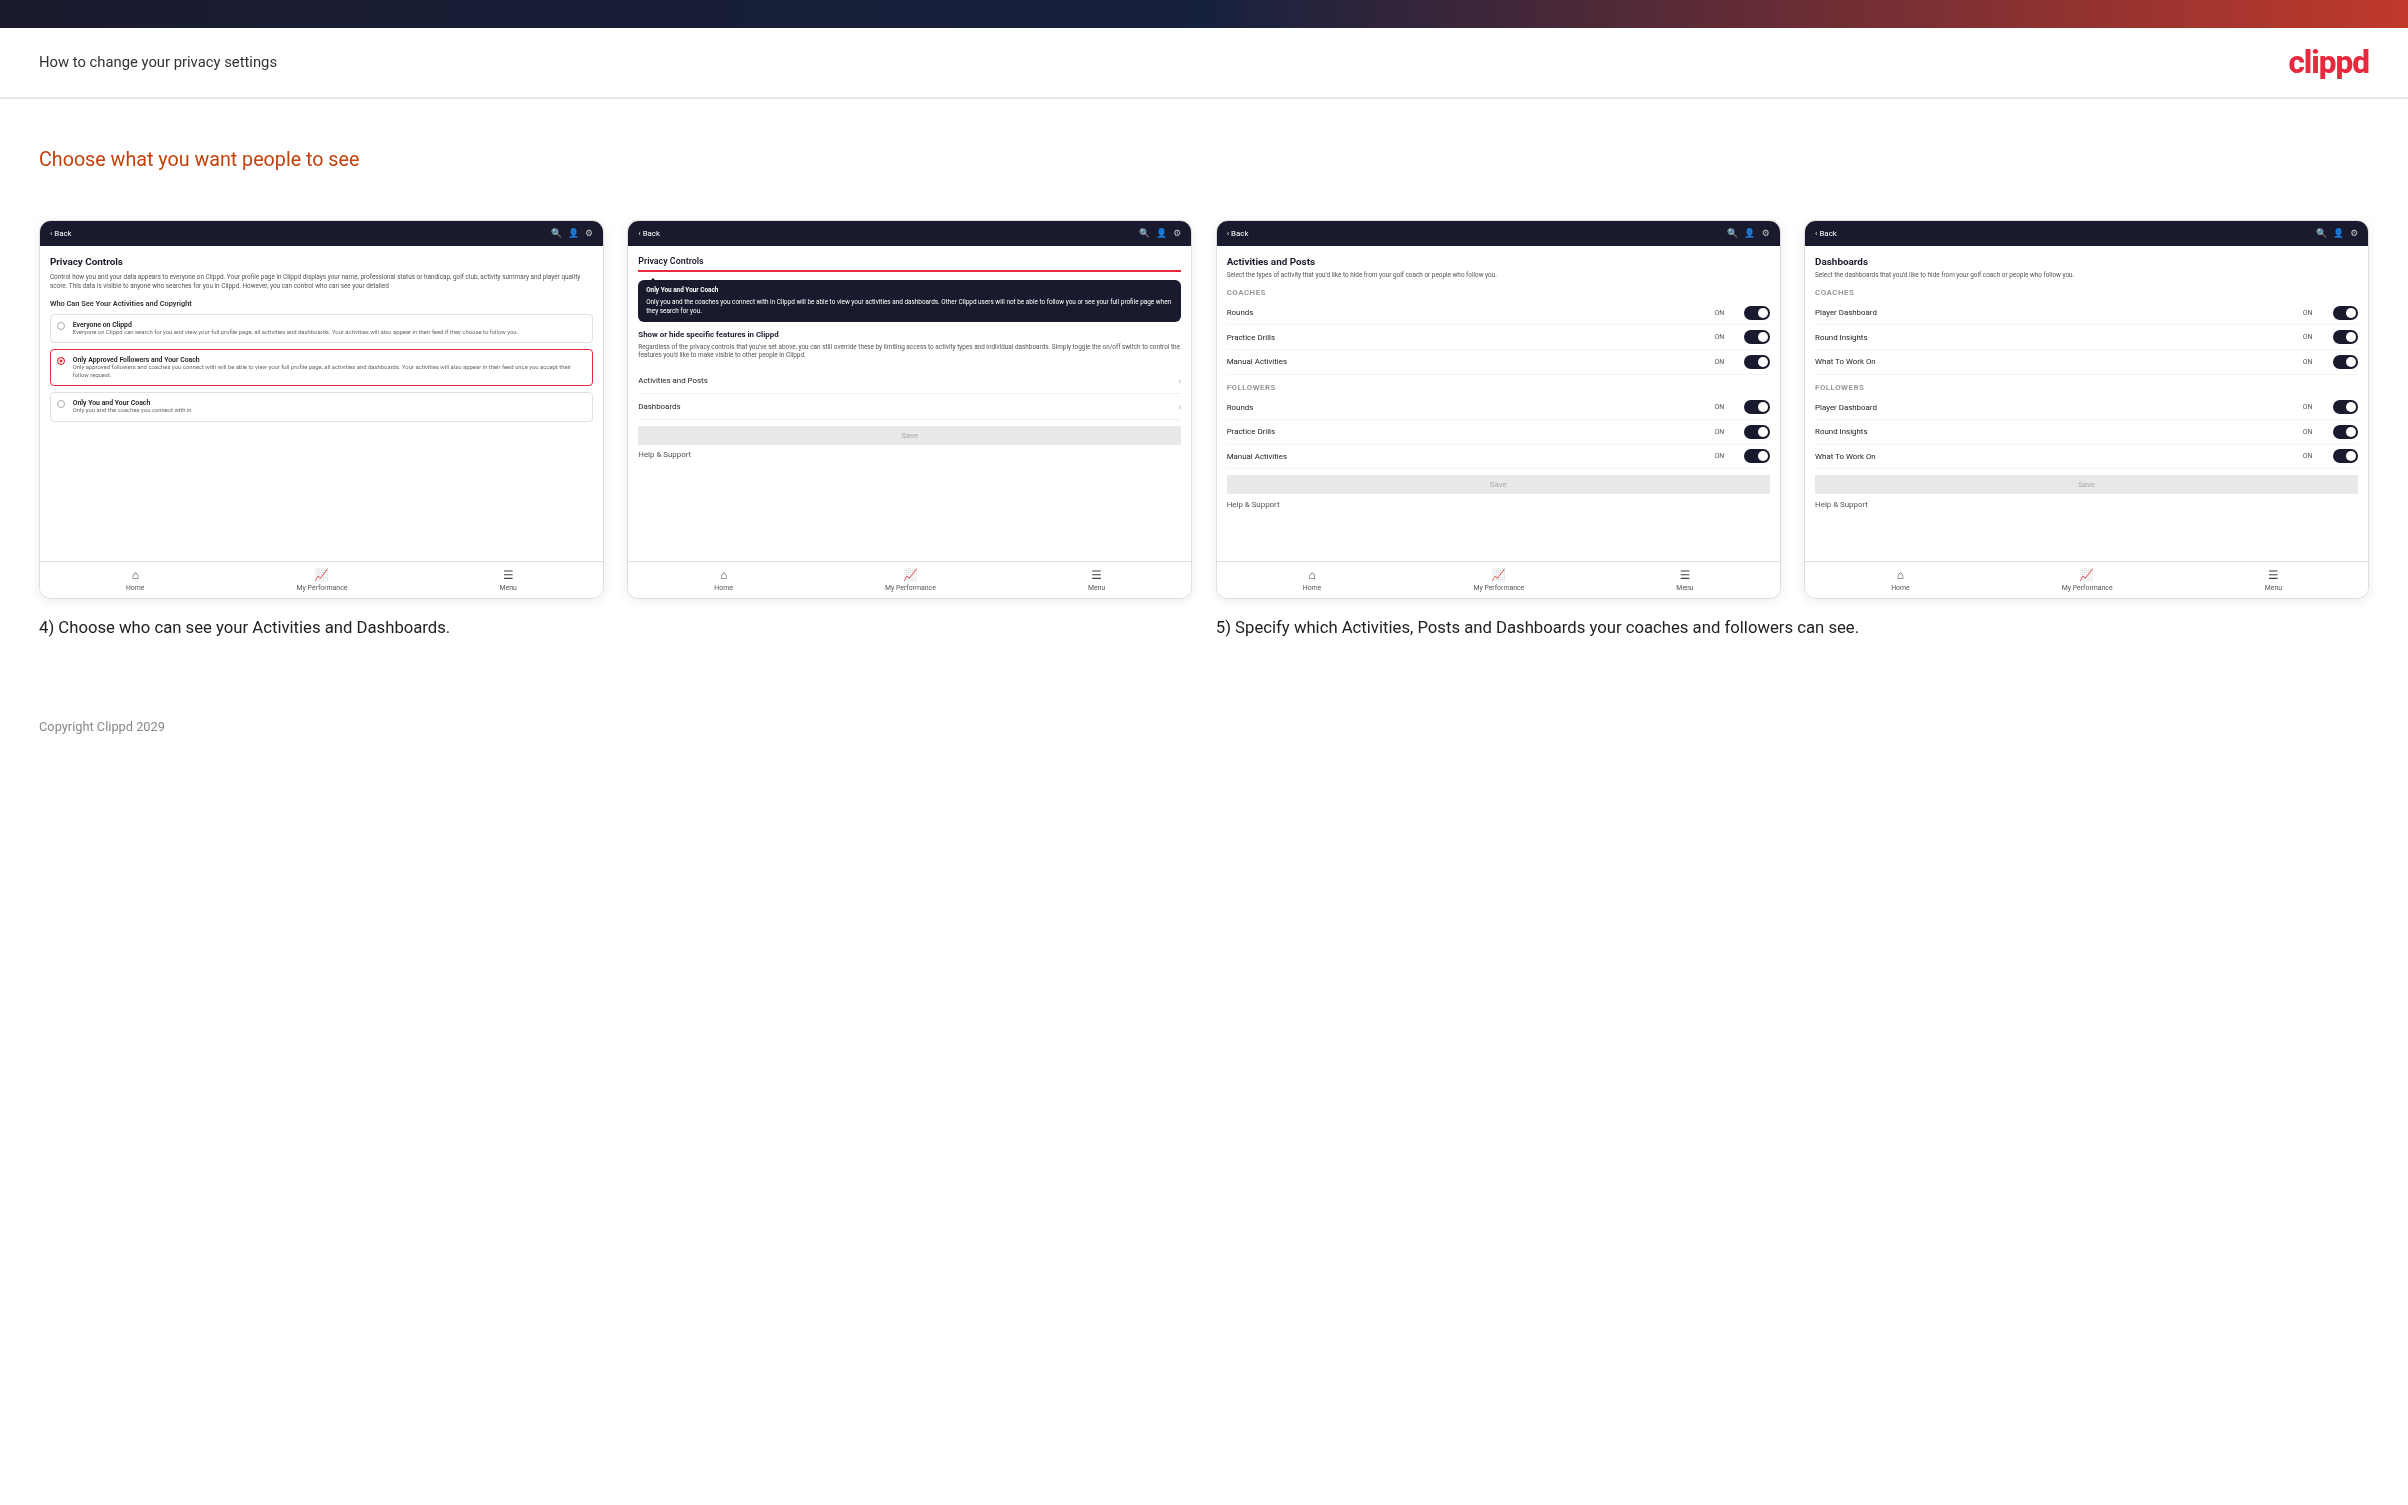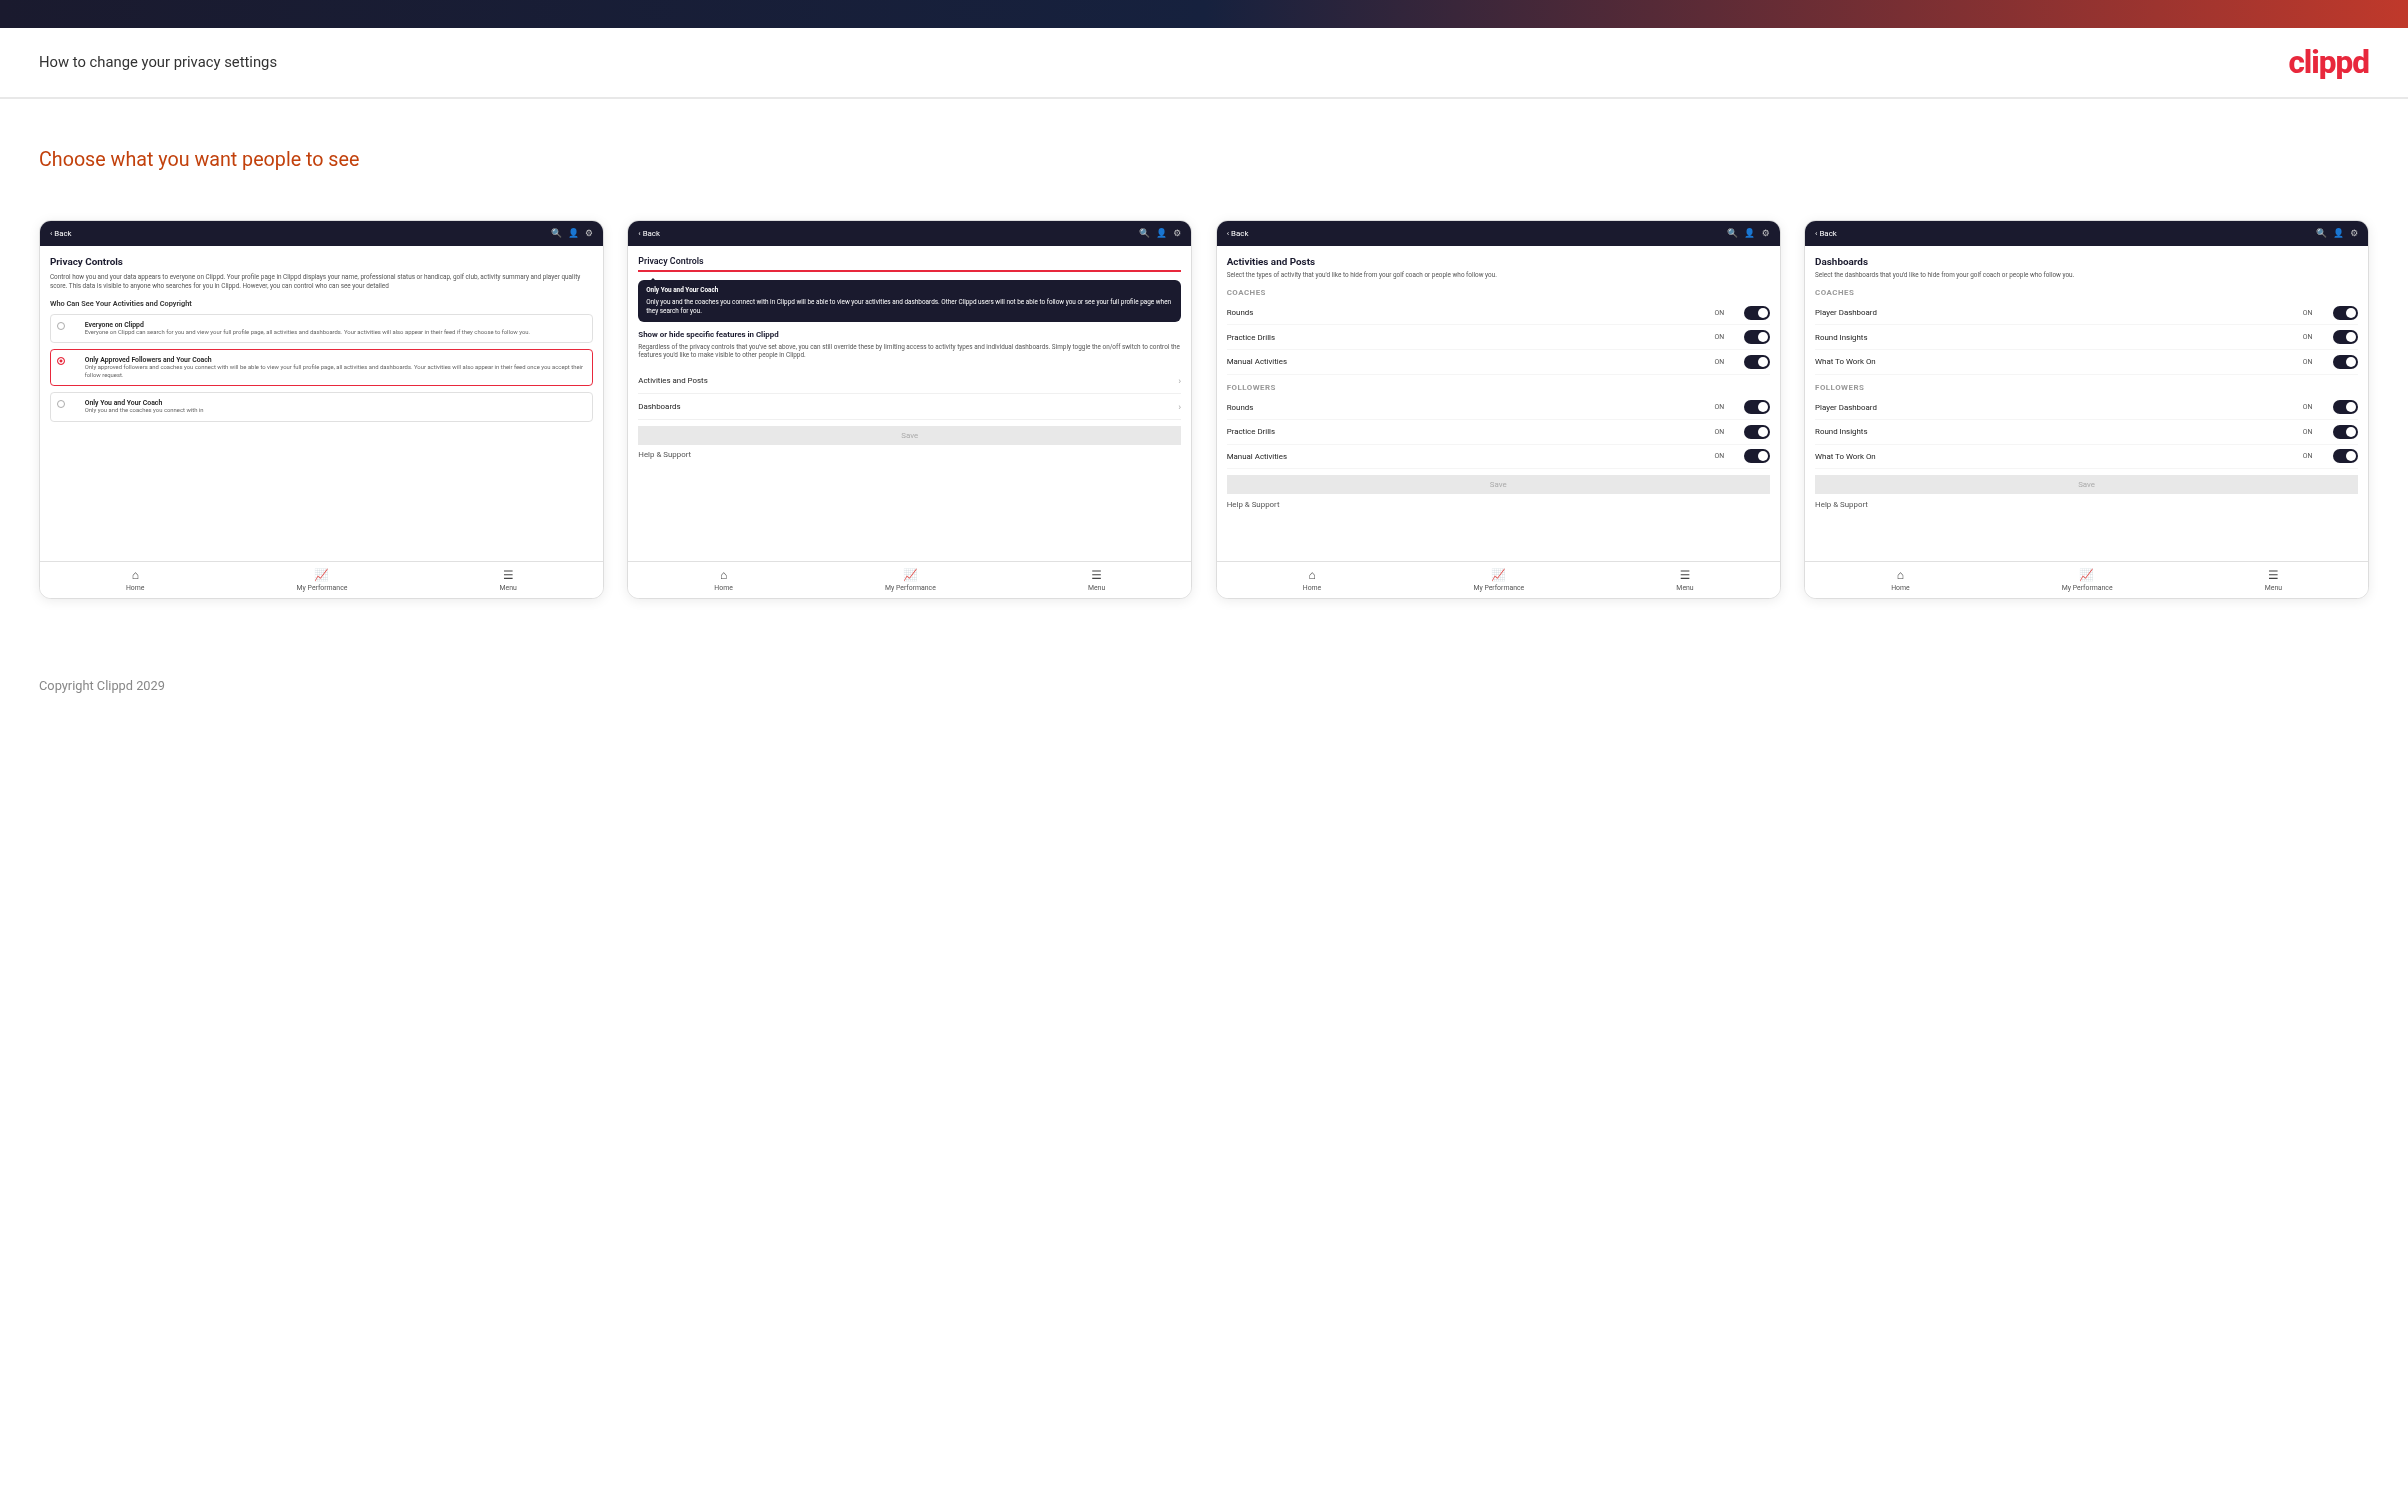--- a/index.html
+++ b/index.html
@@ -136,21 +136,21 @@
     .section-label {
       font-size: 7.4px;
       font-weight: 600;
       color: #333;
       margin-bottom: 5.9px;
     }
 
     .radio-option {
       display: flex;
       align-items: flex-start;
-      gap: 20px;
+      gap: 8px;
       margin-bottom: 5.9px;
       padding: 5.9px;
       border: 1px solid #e0e0e0;
       border-radius: 3.9px;
     }
 
     .radio-option.selected {
       border-color: #e8283c;
     }
 
@@ -625,19 +625,27 @@
         </div>
         <div class="phone-footer-item">
           <span class="phone-footer-icon">☰</span>
           <span>Menu</span>
         </div>
       </div>
     </div>
 
   </div>
 
+  <div class="captions-below-row">
+    <div style="grid-column: span 2;">
+      <p class="caption-cell">4) Choose who can see your Activities and Dashboards.</p>
+    </div>
+    <div style="grid-column: span 2;">
+      <p class="caption-cell">5) Specify which Activities, Posts and Dashboards your  coaches and followers can see.</p>
+    </div>
+  </div>
 
 </div>
 
 <div class="footer">
   <span>Copyright Clippd 2029</span>
 </div>
 
 
 </body></html>

